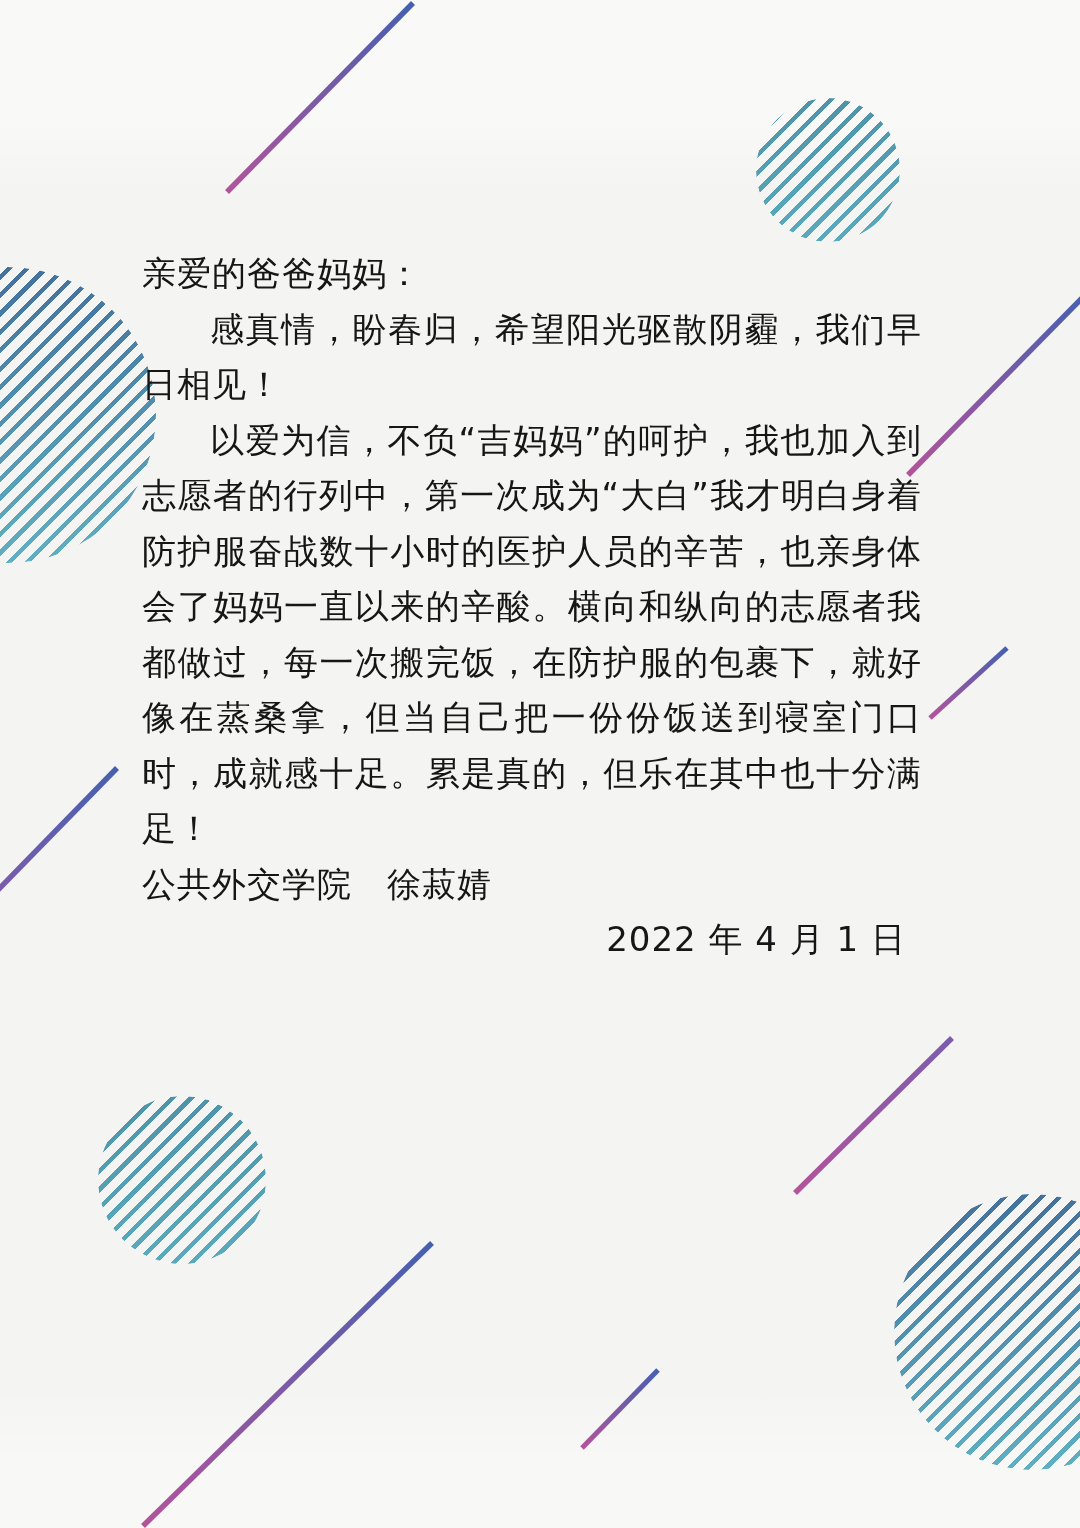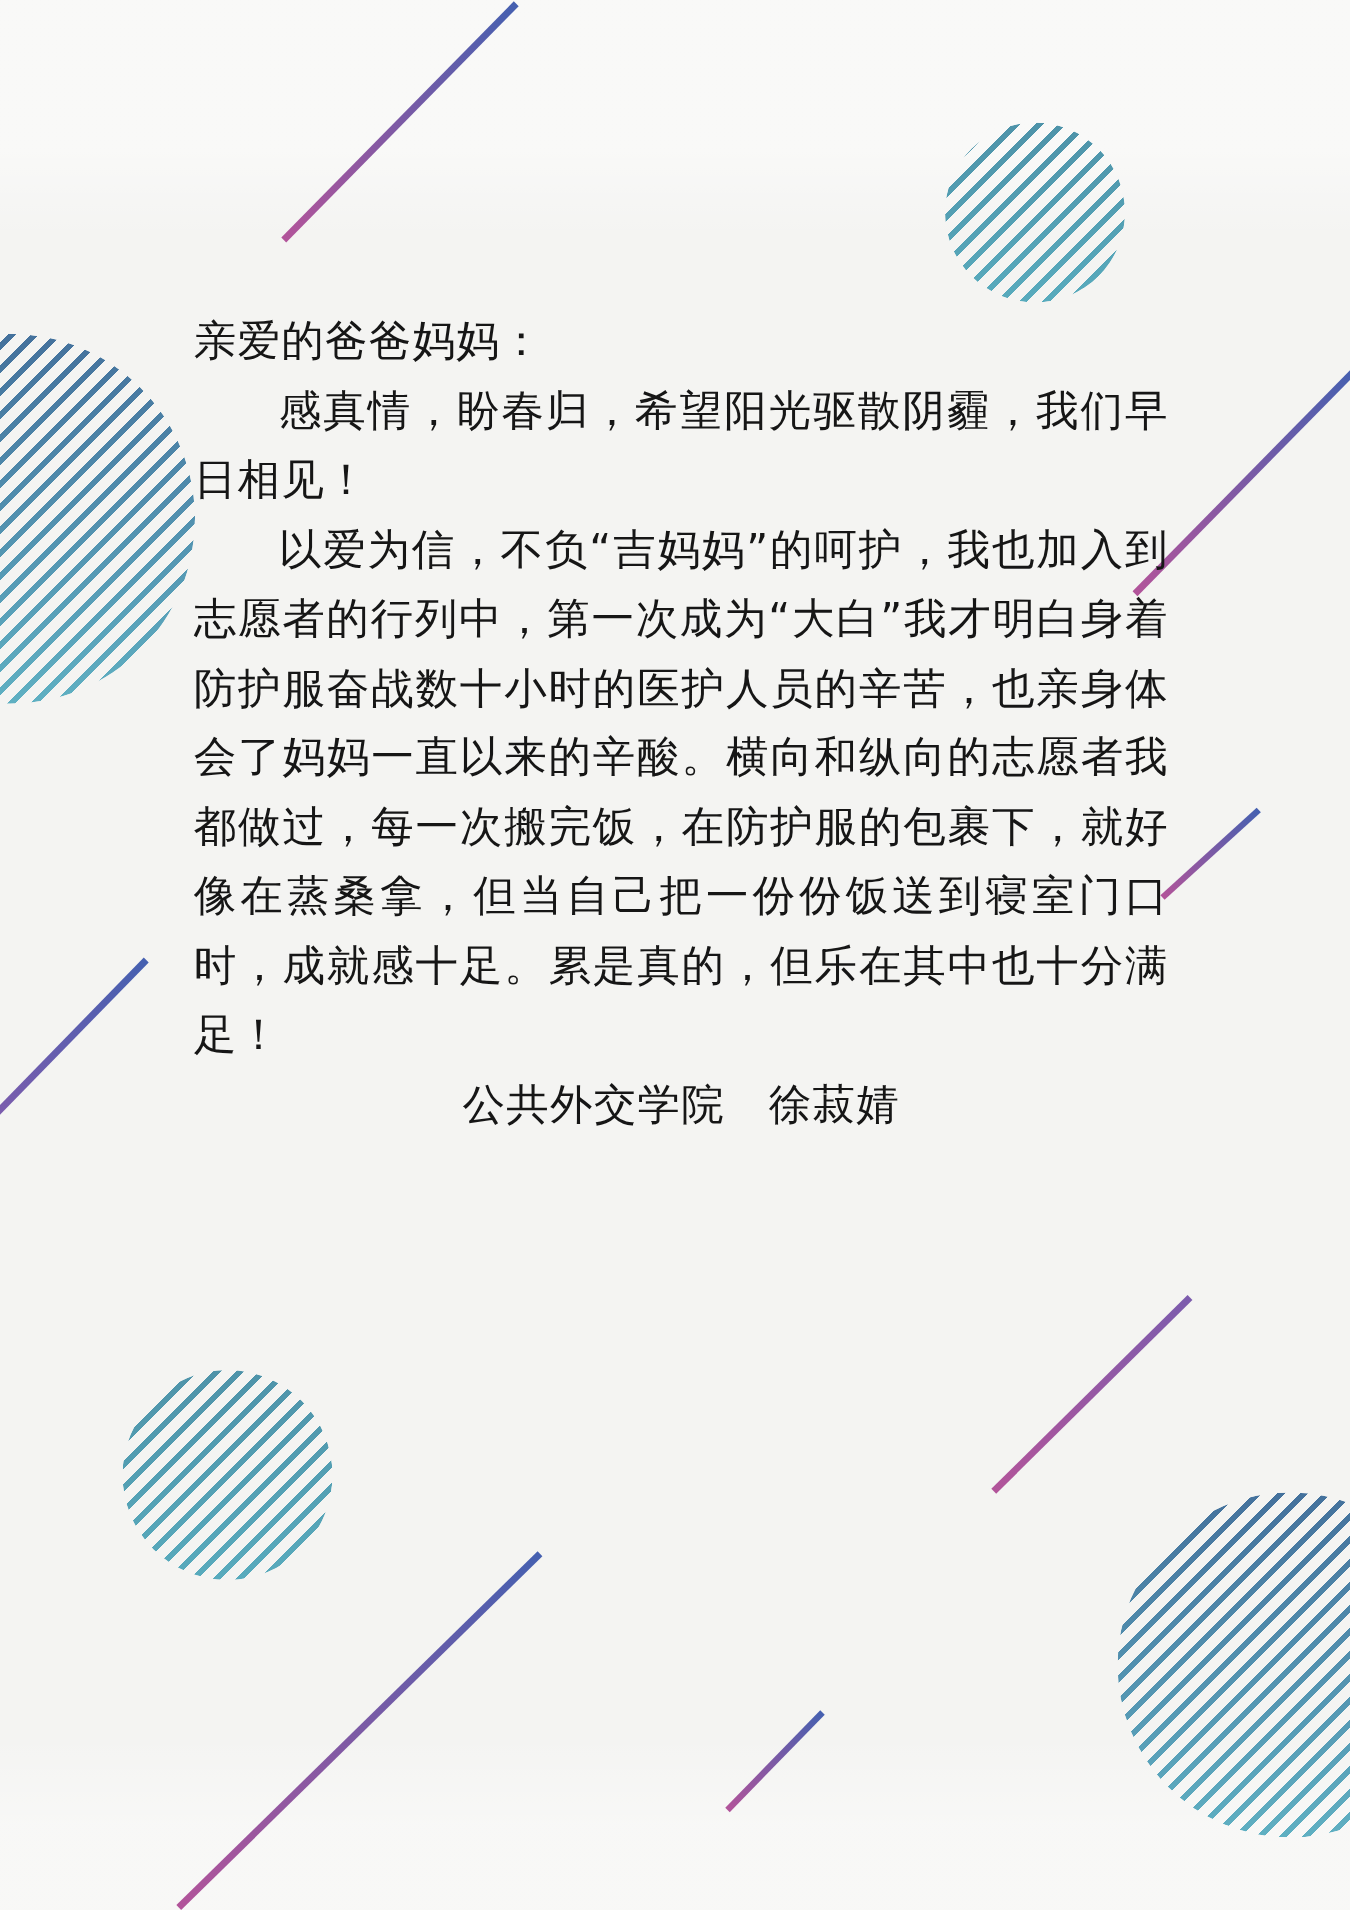--- a/index.html
+++ b/index.html
@@ -49,30 +49,30 @@
     background:linear-gradient(180deg,var(--stripe-teal-a),var(--stripe-teal-b));
   }
   .circle-bottom-right{
     left:894px;top:1194px;width:276px;height:276px;
     background:linear-gradient(180deg,var(--stripe-blue),var(--stripe-teal));
   }
   .decor-svg{position:absolute;inset:0;pointer-events:none;}
   
   .letter{
     position:absolute;
-    left:155px;top:246px;width:780px;
+    left:142px;top:246px;width:780px;
     font-size:34px;line-height:55.5px;
     color:var(--text);
     font-family:"DejaVu Sans",sans-serif;
     letter-spacing:1px;
   }
   .letter p{margin:0;}
   .para{text-indent:2em;text-align:justify;}
   .salutation{text-indent:0;}
-  .signature{text-align:center;text-indent:0;margin-top:14px;}
+  .signature{text-align:left;text-indent:0;margin-top:14px;}
   .date{text-align:right;text-indent:0;margin-top:9px;padding-right:16px;}
 </style>
 </head>
 <body>
 
 <div class="page">
 
   <div class="banding"></div>
 
   <div class="decor-circle circle-left"></div>
@@ -118,15 +118,16 @@
     <line x1="143" y1="1526" x2="432" y2="1243" stroke="url(#g5)" stroke-width="5.5"></line>
     <line x1="582" y1="1448" x2="658" y2="1370" stroke="url(#g6)" stroke-width="5"></line>
     <line x1="795" y1="1193" x2="952" y2="1038" stroke="url(#g7)" stroke-width="5.5"></line>
   </svg>
 
   <main class="letter">
     <p class="salutation">亲爱的爸爸妈妈：</p>
     <p class="para">感真情，盼春归，希望阳光驱散阴霾，我们早日相见！</p>
     <p class="para">以爱为信，不负“吉妈妈”的呵护，我也加入到志愿者的行列中，第一次成为“大白”我才明白身着防护服奋战数十小时的医护人员的辛苦，也亲身体会了妈妈一直以来的辛酸。横向和纵向的志愿者我都做过，每一次搬完饭，在防护服的包裹下，就好像在蒸桑拿，但当自己把一份份饭送到寝室门口时，成就感十足。累是真的，但乐在其中也十分满足！</p>
     <p class="signature">公共外交学院　徐菽婧</p>
+    <p class="date">2022 年 4 月 1 日</p>
   </main>
 
 </div>
 
 </body></html>

